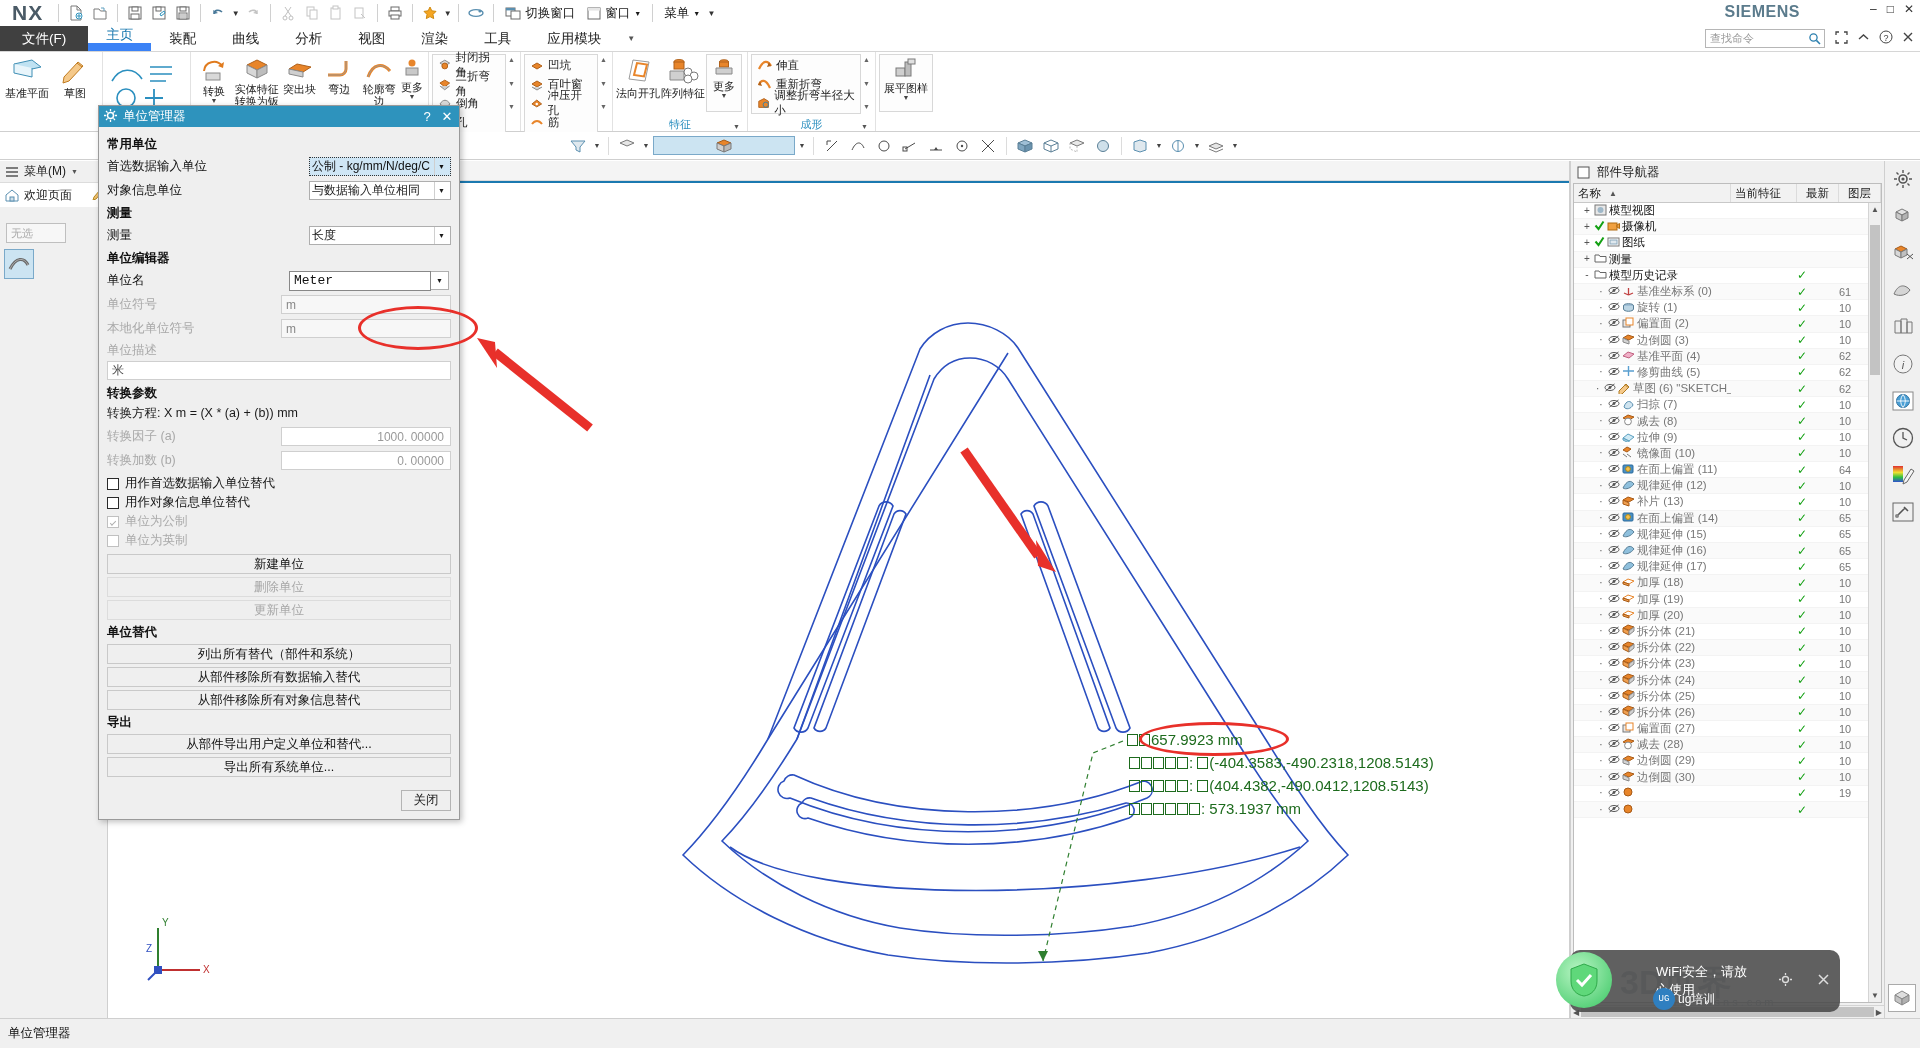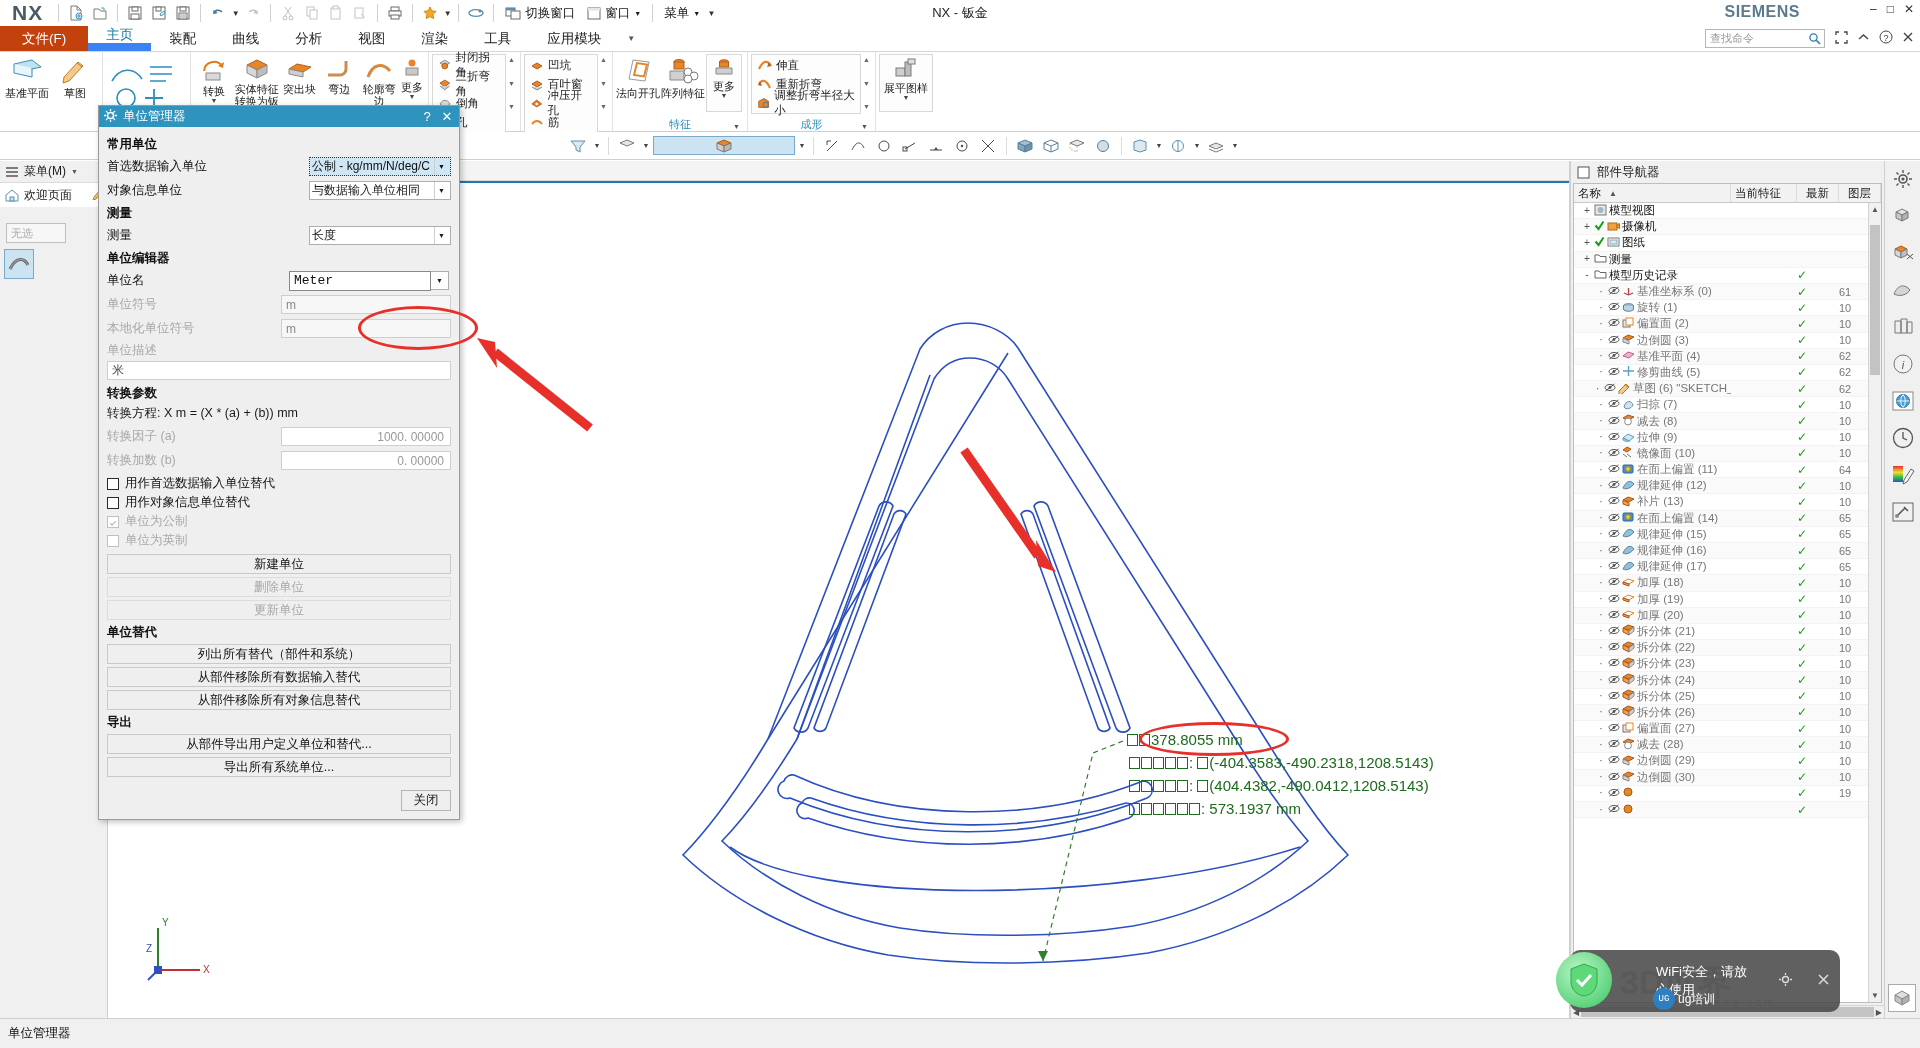--- a/index.html
+++ b/index.html
@@ -19,21 +19,21 @@
   .qcaret{width:11px;height:22px;display:flex;align-items:center;justify-content:center;font-size:8px;color:#333;}
   .qtext{display:flex;align-items:center;gap:4px;padding:0 6px;font-size:12.5px;height:22px;}
   .siemens{position:absolute;right:120px;top:3px;font-size:16px;font-weight:bold;color:#5b7b8c;letter-spacing:.5px;}
   .wintitle{position:absolute;left:0;right:0;text-align:center;font-size:13px;color:#222;pointer-events:none;}
   .winbtns{position:absolute;right:6px;top:2px;display:flex;gap:10px;align-items:center;color:#333;font-size:12px;}
   .winbtns span{cursor:default;}
 
   
   .tabrow{height:26px;background:#fff;display:flex;align-items:stretch;position:relative;border-bottom:1px solid #d6d6d6;}
   .tab{padding:0 18px;display:flex;align-items:center;font-size:13.5px;color:#222;cursor:default;}
-  .tab.file{background:#c2410c;color:#fff;padding:0 22px;}
+  .tab.file{background:#404040;color:#fff;padding:0 22px;}
   .tab.active{color:#1b79b0;border-bottom:8px solid #3b82f6;font-weight:normal;background:#fff;}
   .tabcaret{display:flex;align-items:center;padding:0 8px;font-size:8px;color:#555;}
   .searchbox{position:absolute;right:95px;top:3px;width:120px;height:19px;border:1px solid #b6b6b6;background:#fff;
     font-size:11px;color:#999;padding:0 20px 0 4px;display:flex;align-items:center;}
   .searchbox .mag{position:absolute;right:3px;top:2px;}
   .tabicons{position:absolute;right:6px;top:4px;display:flex;gap:9px;align-items:center;color:#444;}
 
   
   .ribbon{height:80px;background:#fff;display:flex;align-items:stretch;border-bottom:1px solid #cfcfcf;position:relative;}
   .rgroup{display:flex;flex-direction:column;justify-content:space-between;border-right:1px solid #e2e2e2;padding:2px 3px 0 3px;}
@@ -272,21 +272,20 @@
     <span>窗口</span>
     <span style="font-size:7px;">▼</span>
   </div>
   <div class="qsep"></div>
   <div class="qtext">
     <span>菜单</span>
     <span style="font-size:7px;">▼</span>
   </div>
   <div class="qcaret">▼</div>
 
-  <div class="wintitle">NX - 钣金</div>
   <div class="siemens">SIEMENS</div>
   <div class="winbtns">
     <span>–</span>
     <span>□</span>
     <span>✕</span>
   </div>
 </div>
 
 <div class="tabrow">
   <div class="tab file">文件(F)</div>
@@ -789,21 +788,21 @@
       <path d="M14 56V14" stroke="#2f7f2f" stroke-width="2"></path>
       <path d="M14 56H56" stroke="#c03030" stroke-width="2"></path>
       <path d="M14 56L4 66" stroke="#3050c0" stroke-width="2"></path>
       <text x="18" y="12" font-size="10" fill="#2f7f2f">Y</text>
       <text x="59" y="59" font-size="10" fill="#c03030">X</text>
       <text x="2" y="38" font-size="10" fill="#3050c0">Z</text>
       <rect x="10" y="52" width="8" height="8" fill="#3050c0"></rect>
     </svg>
 
     <div class="meas" style="left:1019px;top:570px;">
-      <span class="tofu"></span><span class="tofu"></span><span>378.8055 mm</span>
+      <span class="tofu"></span><span class="tofu"></span><span>657.9923 mm</span>
     </div>
     <div class="meas" style="left:1021px;top:593px;">
       <span class="tofu"></span><span class="tofu"></span><span class="tofu"></span><span class="tofu"></span><span class="tofu"></span>: <span class="tofu"></span><span>(-404.3583,-490.2318,1208.5143)</span>
     </div>
     <div class="meas" style="left:1021px;top:616px;">
       <span class="tofu"></span><span class="tofu"></span><span class="tofu"></span><span class="tofu"></span><span class="tofu"></span>: <span class="tofu"></span><span>(404.4382,-490.0412,1208.5143)</span>
     </div>
     <div class="meas" style="left:1021px;top:639px;">
       <span class="tofu"></span><span class="tofu"></span><span class="tofu"></span><span class="tofu"></span><span class="tofu"></span><span class="tofu"></span>: <span>573.1937 mm</span>
     </div>

